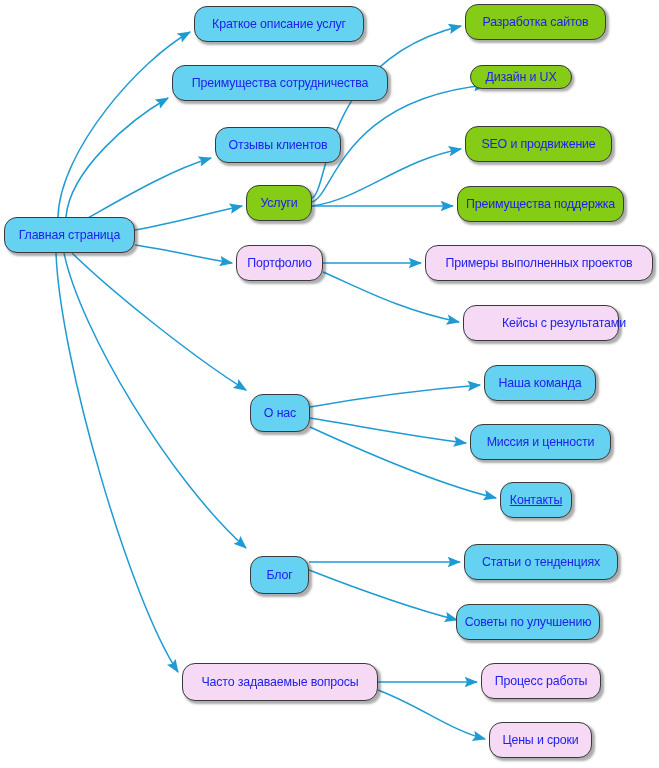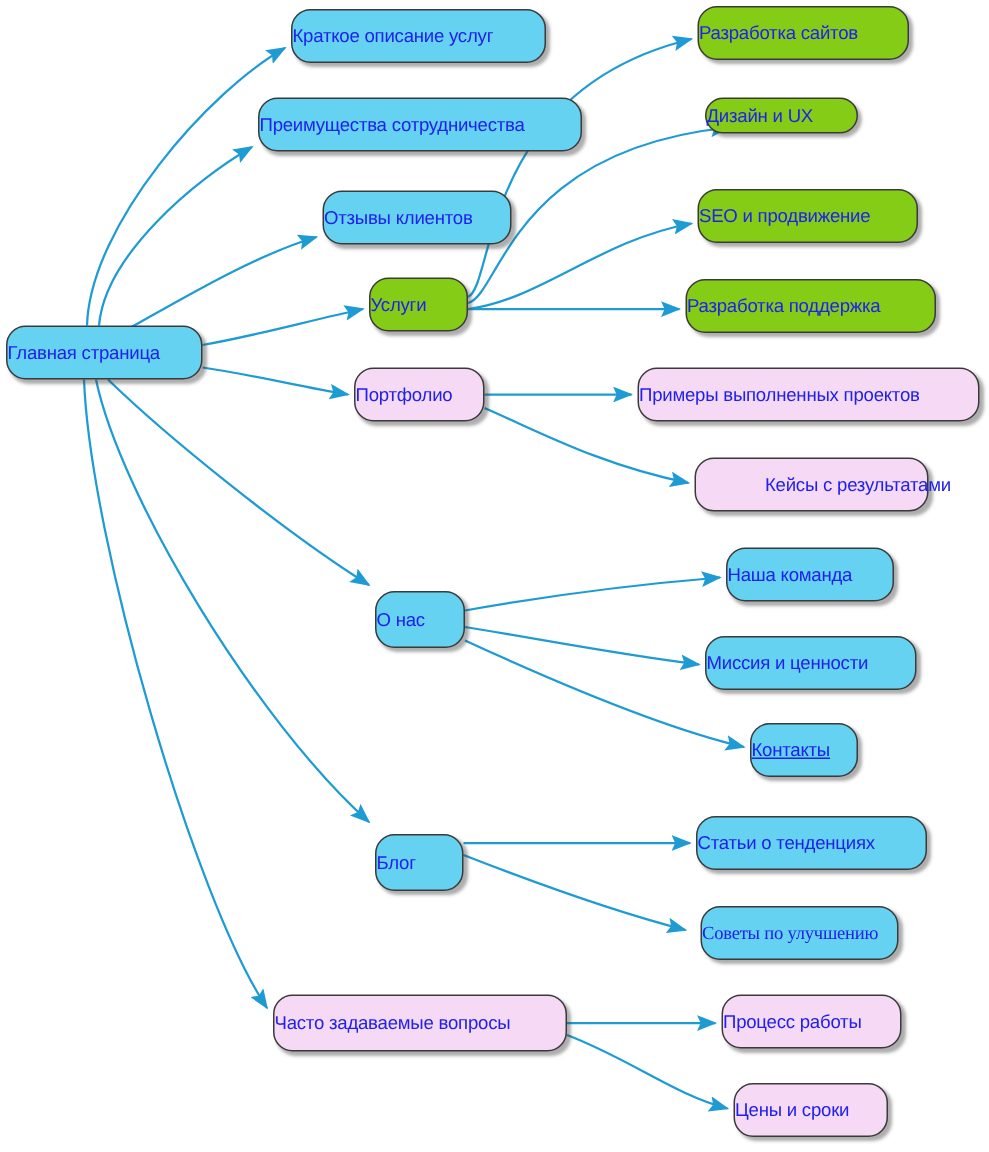--- a/index.html
+++ b/index.html
@@ -25,20 +25,21 @@
     top: 0;
     width: 659px;
     height: 768px;
     pointer-events: none;
   }
   .node {
     position: absolute;
     box-sizing: border-box;
     display: flex;
     align-items: center;
+    justify-content: center;
     border: 1.6px solid #3a3a3a;
     border-radius: 13px;
     color: #2020ef;
     font-size: 12.4px;
     line-height: 1;
     letter-spacing: -0.15px;
     white-space: nowrap;
     box-shadow: 2.5px 2.5px 2.2px rgba(60,60,60,0.42);
     cursor: pointer;
   }
@@ -101,21 +102,21 @@
       <div class="node mint" style="left: 465px; top: 4px; width: 141px; height: 36px;">
         <span>Разработка сайтов</span>
       </div>
       <div class="node mint" style="left: 470px; top: 65px; width: 102px; height: 24px;">
         <span>Дизайн и UX</span>
       </div>
       <div class="node mint" style="left: 465px; top: 126px; width: 147px; height: 36px;">
         <span>SEO и продвижение</span>
       </div>
       <div class="node mint" style="left: 457px; top: 186px; width: 167px; height: 36px;">
-        <span>Разработка поддержка</span>
+        <span>Преимущества поддержка</span>
       </div>
       <div class="node lavender" style="left: 236px; top: 245px; width: 87px; height: 36px;">
         <span>Портфолио</span>
       </div>
       <div class="node lavender" style="left: 425px; top: 245px; width: 228px; height: 36px;">
         <span>Примеры выполненных проектов</span>
       </div>
       <div class="node lavender" style="left: 463px; top: 305px; width: 156px; height: 36px; padding-left: 46px;">
         <span>Кейсы с результатами</span>
       </div>
@@ -130,21 +131,21 @@
       </div>
       <div class="node skyblue" style="left: 500px; top: 482px; width: 72px; height: 36px; text-decoration: underline;">
         <span>Контакты</span>
       </div>
       <div class="node skyblue" style="left: 250px; top: 544px; width: 59px; height: 38px; margin-top: 12px;">
         <span>Блог</span>
       </div>
       <div class="node skyblue" style="left: 464px; top: 544px; width: 154px; height: 36px;">
         <span>Статьи о тенденциях</span>
       </div>
-      <div class="node skyblue" style="left: 467px; top: 604px; width: 132px; height: 36px; font-family: Liberation Serif, serif;">
+      <div class="node skyblue" style="left: 456px; top: 604px; width: 144px; height: 36px;">
         <span>Советы по улучшению</span>
       </div>
       <div class="node lavender" style="left: 182px; top: 663px; width: 196px; height: 38px;">
         <span>Часто задаваемые вопросы</span>
       </div>
       <div class="node lavender" style="left: 481px; top: 663px; width: 120px; height: 36px;">
         <span>Процесс работы</span>
       </div>
       <div class="node lavender" style="left: 489px; top: 722px; width: 103px; height: 36px;">
         <span>Цены и сроки</span>

